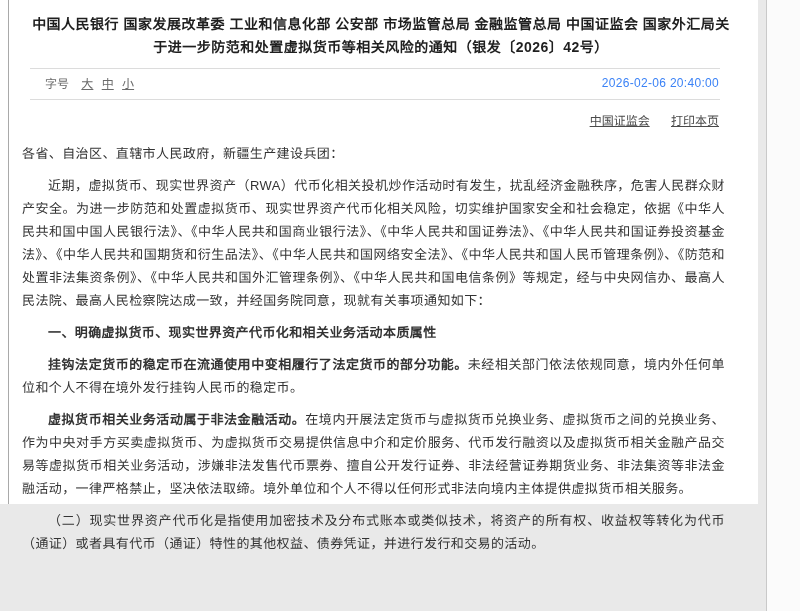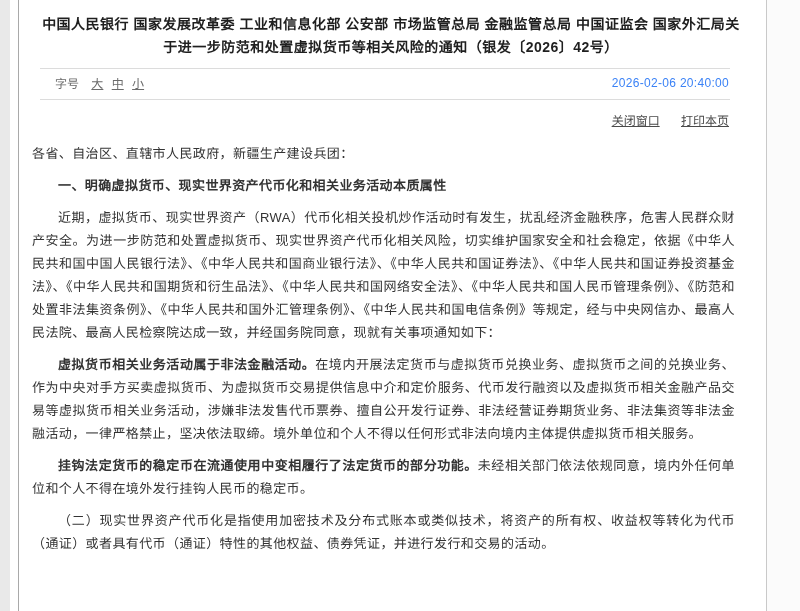--- a/index.html
+++ b/index.html
@@ -6,24 +6,24 @@
   body {
     width: 800px;
     height: 611px;
     position: relative;
     overflow: hidden;
     background: #e9e9e9;
     font-family: "Liberation Sans", sans-serif;
   }
   .panel {
     position: absolute;
-    left: 10px;
+    left: 0;
     top: 0;
     width: 758px;
-    height: 611px;
+    height: 504px;
     background: #ffffff;
     box-sizing: border-box;
   }
   .panel-inner-line {
     position: absolute;
     left: 8px;
     top: 0;
     bottom: 0;
     width: 1px;
     background: #a9a9a9;
@@ -117,35 +117,35 @@
       <a>大</a>
       <a>中</a>
       <a>小</a>
     </div>
     <div class="meta-date">2026-02-06 20:40:00</div>
   </div>
 
   <hr class="divider">
 
   <div class="action-row">
-    <a>关闭窗口</a>
+    <a>中国证监会</a>
     <a>打印本页</a>
   </div>
 
   <div class="doc-body">
     <p>各省、自治区、直辖市人民政府，新疆生产建设兵团：</p>
 
+    <p class="indent">近期，虚拟货币、现实世界资产（RWA）代币化相关投机炒作活动时有发生，扰乱经济金融秩序，危害人民群众财产安全。为进一步防范和处置虚拟货币、现实世界资产代币化相关风险，切实维护国家安全和社会稳定，依据《中华人民共和国中国人民银行法》、《中华人民共和国商业银行法》、《中华人民共和国证券法》、《中华人民共和国证券投资基金法》、《中华人民共和国期货和衍生品法》、《中华人民共和国网络安全法》、《中华人民共和国人民币管理条例》、《防范和处置非法集资条例》、《中华人民共和国外汇管理条例》、《中华人民共和国电信条例》等规定，经与中央网信办、最高人民法院、最高人民检察院达成一致，并经国务院同意，现就有关事项通知如下：</p>
+
     <p class="indent bold">一、明确虚拟货币、现实世界资产代币化和相关业务活动本质属性</p>
 
-    <p class="indent">近期，虚拟货币、现实世界资产（RWA）代币化相关投机炒作活动时有发生，扰乱经济金融秩序，危害人民群众财产安全。为进一步防范和处置虚拟货币、现实世界资产代币化相关风险，切实维护国家安全和社会稳定，依据《中华人民共和国中国人民银行法》、《中华人民共和国商业银行法》、《中华人民共和国证券法》、《中华人民共和国证券投资基金法》、《中华人民共和国期货和衍生品法》、《中华人民共和国网络安全法》、《中华人民共和国人民币管理条例》、《防范和处置非法集资条例》、《中华人民共和国外汇管理条例》、《中华人民共和国电信条例》等规定，经与中央网信办、最高人民法院、最高人民检察院达成一致，并经国务院同意，现就有关事项通知如下：</p>
 
+    <p class="indent"><span class="bold">挂钩法定货币的稳定币在流通使用中变相履行了法定货币的部分功能。</span><span>未经相关部门依法依规同意，境内外任何单位和个人不得在境外发行挂钩人民币的稳定币。</span></p>
 
     <p class="indent"><span class="bold">虚拟货币相关业务活动属于非法金融活动。</span><span>在境内开展法定货币与虚拟货币兑换业务、虚拟货币之间的兑换业务、作为中央对手方买卖虚拟货币、为虚拟货币交易提供信息中介和定价服务、代币发行融资以及虚拟货币相关金融产品交易等虚拟货币相关业务活动，涉嫌非法发售代币票券、擅自公开发行证券、非法经营证券期货业务、非法集资等非法金融活动，一律严格禁止，坚决依法取缔。境外单位和个人不得以任何形式非法向境内主体提供虚拟货币相关服务。</span></p>
-
-    <p class="indent"><span class="bold">挂钩法定货币的稳定币在流通使用中变相履行了法定货币的部分功能。</span><span>未经相关部门依法依规同意，境内外任何单位和个人不得在境外发行挂钩人民币的稳定币。</span></p>
 
     <p class="indent">（二）现实世界资产代币化是指使用加密技术及分布式账本或类似技术，将资产的所有权、收益权等转化为代币（通证）或者具有代币（通证）特性的其他权益、债券凭证，并进行发行和交易的活动。</p>
 
   </div>
 </div>
 
 <div class="right-line"></div>
 <div class="right-strip"></div>
 
 </body></html>

